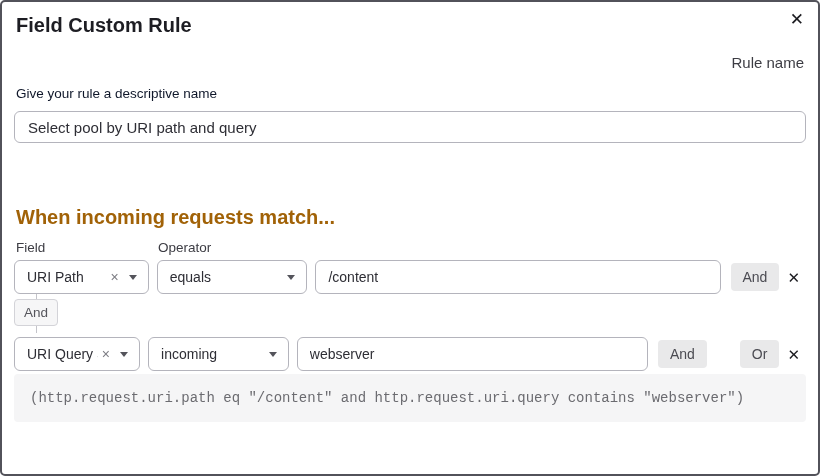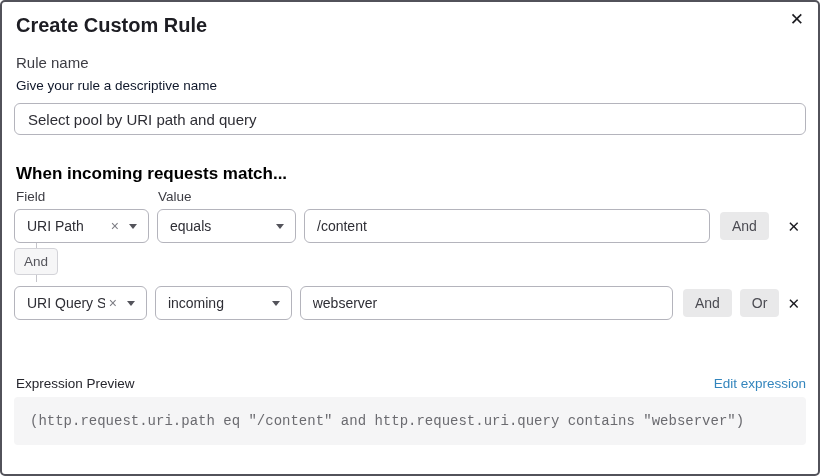--- a/index.html
+++ b/index.html
@@ -33,24 +33,25 @@
   }
   .content { padding: 0 12px; }
   .dialog-title {
     margin: 10px 14px 0;
     font-size: 20px;
     line-height: 26px;
     font-weight: 700;
     color: #1d1d23;
   }
   .rule-label {
-    margin: 15px 2px 4px;
+    margin: 15px 2px 12px;
     font-size: 15px;
     line-height: 20px;
     color: #3c3c43;
+    text-align: right;
   }
   .rule-hint {
     margin: 2px 2px 0;
     font-size: 13.5px;
     line-height: 18px;
     color: #0f172a;
   }
   .text-input {
     display: block;
     width: 100%;
@@ -59,29 +60,29 @@
     border: 1px solid #b4b4bc;
     border-radius: 6px;
     padding: 6px 13px;
     font-size: 15px;
     color: #2e2e35;
     font-family: inherit;
     background: #fff;
     outline: none;
   }
   .match-heading {
-    margin: 29px 2px 0;
-    font-size: 17px;
+    margin: 64px 2px 0;
+    font-size: 20px;
     line-height: 20px;
     font-weight: 700;
-    color: #000000;
+    color: #a16207;
   }
   .col-labels {
     display: flex;
-    margin-top: 4px;
+    margin-top: 12px;
     font-size: 13.5px;
     line-height: 17px;
     color: #3c3c43;
   }
   .col-labels .col-field { width: 142px; padding-left: 2px; }
   .col-labels .col-operator { width: 141px; padding-left: 2px; }
   .col-labels .col-value { flex: 1; padding-left: 2px; }
   .cond-row {
     display: flex;
     align-items: center;
@@ -94,21 +95,21 @@
     align-items: center;
     height: 34px;
     border: 1px solid #b4b4bc;
     border-radius: 6px;
     padding: 0 11px 0 12px;
     background: #fff;
     cursor: pointer;
     overflow: hidden;
   }
   .select-field { width: 135px; }
-  .select-operator { width: 139px; }
+  .select-operator { width: 151px; }
   .select-value-text {
     flex: 1;
     font-size: 14px;
     color: #2e2e35;
     white-space: nowrap;
     overflow: hidden;
   }
   .clear-x {
     font-size: 14px;
     color: #7c7c83;
@@ -139,20 +140,21 @@
     height: 28px;
     border: none;
     border-radius: 4px;
     background: #e9e9ea;
     color: #4b4b52;
     font-size: 14px;
     padding: 0 12px;
     font-family: inherit;
     cursor: pointer;
     flex: none;
+    margin-left: 25px;
   }
   .logic-btn.first { margin-left: 2px; }
   .row-delete {
     margin-left: auto;
     margin-right: 6px;
     border: none;
     background: transparent;
     font-size: 15px;
     font-weight: 700;
     color: #1a1a1f;
@@ -223,33 +225,33 @@
 </style>
 </head>
 <body>
 
 <div class="dialog">
 
   <button class="close-btn">
     <span>✕</span>
   </button>
 
-  <h1 class="dialog-title">Create Custom Rule</h1>
+  <h1 class="dialog-title">Field Custom Rule</h1>
 
   <div class="content">
 
     <div class="rule-label">Rule name</div>
     <div class="rule-hint">Give your rule a descriptive name</div>
     <input class="text-input" type="text" value="Select pool by URI path and query" style="">
 
     <div class="match-heading">When incoming requests match...</div>
 
     <div class="col-labels">
       <span class="col-field">Field</span>
-      <span class="col-value">Value</span>
+      <span class="col-operator">Operator</span>
     </div>
 
     <div class="cond-row">
       <div class="select select-field">
         <span class="select-value-text">URI Path</span>
         <span class="clear-x">×</span>
         <span class="chevron"></span>
       </div>
       <div class="select select-operator">
         <span class="select-value-text">equals</span>
@@ -277,22 +279,18 @@
         <span class="chevron"></span>
       </div>
       <input class="value-input w-2" type="text" value="webserver" style="">
       <button class="logic-btn first">And</button>
       <button class="logic-btn">Or</button>
       <button class="row-delete">
         <span>✕</span>
       </button>
     </div>
 
-    <div class="expr-head">
-      <span class="expr-label">Expression Preview</span>
-      <a class="expr-edit-link">Edit expression</a>
-    </div>
     <div class="expr-code-block">
       <code class="expr-code">(http.request.uri.path eq "/content" and http.request.uri.query contains "webserver")</code>
     </div>
 
   </div>
 </div>
 
 </body></html>

